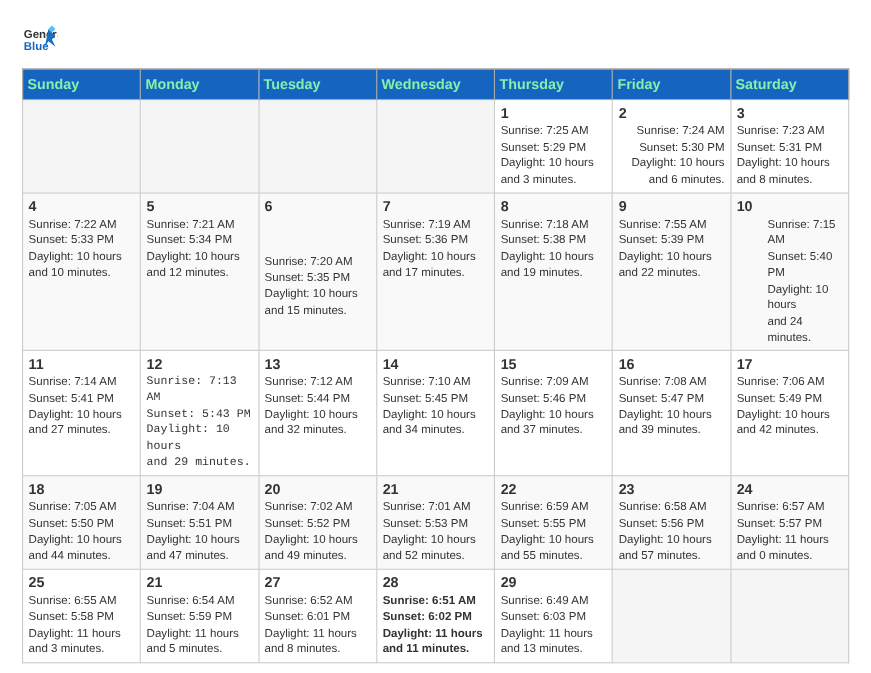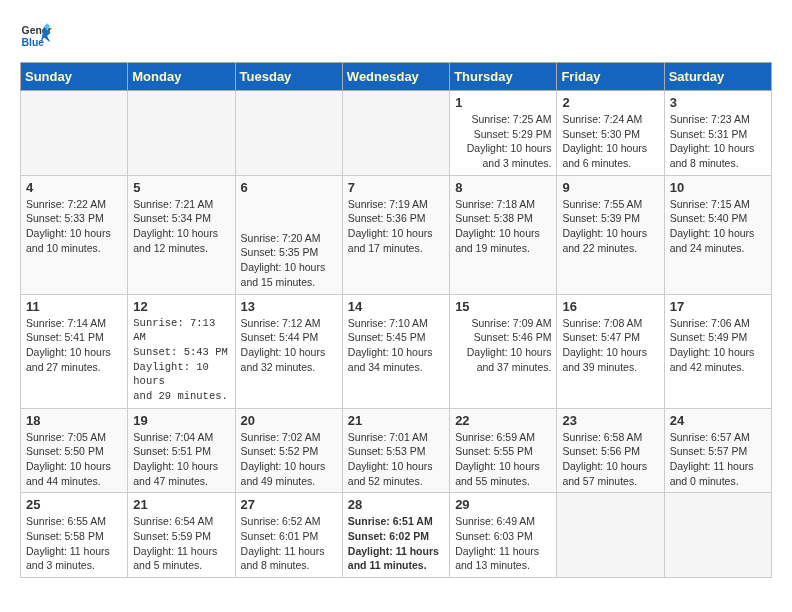--- a/index.html
+++ b/index.html
@@ -37,21 +37,21 @@
       font-size: 16px;
       color: #555;
     }
     table {
       width: 100%;
       border-collapse: collapse;
       font-size: 11px;
     }
     thead tr th {
       background-color: #1565c0;
-      color: #fef9c3;
+      color: #86efac;
       padding: 6px 4px;
       text-align: left;
       font-size: 13px;
       border: 1px solid #aaa;
     }
     tbody tr td {
       border: 1px solid #ccc;
       vertical-align: top;
       padding: 4px 5px;
       min-height: 80px;
@@ -108,28 +108,28 @@
       </tr>
   </thead>
   <tbody id="calendar-body">
   <tr>
         <td class="empty"></td>
         <td class="empty"></td>
         <td class="empty"></td>
         <td class="empty"></td>
         <td>
           <span class="day-number">1</span>
-          <div class="day-info" style="white-space: pre-line; text-align: right;">Sunrise: 7:25 AM
+          <div class="day-info" style="white-space: pre-line;">Sunrise: 7:25 AM
 Sunset: 5:29 PM
 Daylight: 10 hours
 and 3 minutes.</div>
         </td>
         <td>
           <span class="day-number">2</span>
-          <div class="day-info" style="white-space: pre-line;">Sunrise: 7:24 AM
+          <div class="day-info" style="white-space: pre-line; text-align: right;">Sunrise: 7:24 AM
 Sunset: 5:30 PM
 Daylight: 10 hours
 and 6 minutes.</div>
         </td>
         <td>
           <span class="day-number">3</span>
           <div class="day-info" style="white-space: pre-line;">Sunrise: 7:23 AM
 Sunset: 5:31 PM
 Daylight: 10 hours
 and 8 minutes.</div>
@@ -173,21 +173,21 @@
         </td>
         <td>
           <span class="day-number">9</span>
           <div class="day-info" style="white-space: pre-line;">Sunrise: 7:55 AM
 Sunset: 5:39 PM
 Daylight: 10 hours
 and 22 minutes.</div>
         </td>
         <td>
           <span class="day-number">10</span>
-          <div class="day-info" style="white-space: pre-line;">Sunrise: 7:15 AM
+          <div class="day-info" style="white-space: pre-line; margin-left: 28px;">Sunrise: 7:15 AM
 Sunset: 5:40 PM
 Daylight: 10 hours
 and 24 minutes.</div>
         </td>
       </tr>
       <tr>
         <td>
           <span class="day-number">11</span>
           <div class="day-info" style="white-space: pre-line;">Sunrise: 7:14 AM
 Sunset: 5:41 PM
@@ -210,21 +210,21 @@
         </td>
         <td>
           <span class="day-number">14</span>
           <div class="day-info" style="white-space: pre-line;">Sunrise: 7:10 AM
 Sunset: 5:45 PM
 Daylight: 10 hours
 and 34 minutes.</div>
         </td>
         <td>
           <span class="day-number">15</span>
-          <div class="day-info" style="white-space: pre-line; text-align: right;">Sunrise: 7:09 AM
+          <div class="day-info" style="white-space: pre-line;">Sunrise: 7:09 AM
 Sunset: 5:46 PM
 Daylight: 10 hours
 and 37 minutes.</div>
         </td>
         <td>
           <span class="day-number">16</span>
           <div class="day-info" style="white-space: pre-line;">Sunrise: 7:08 AM
 Sunset: 5:47 PM
 Daylight: 10 hours
 and 39 minutes.</div>

